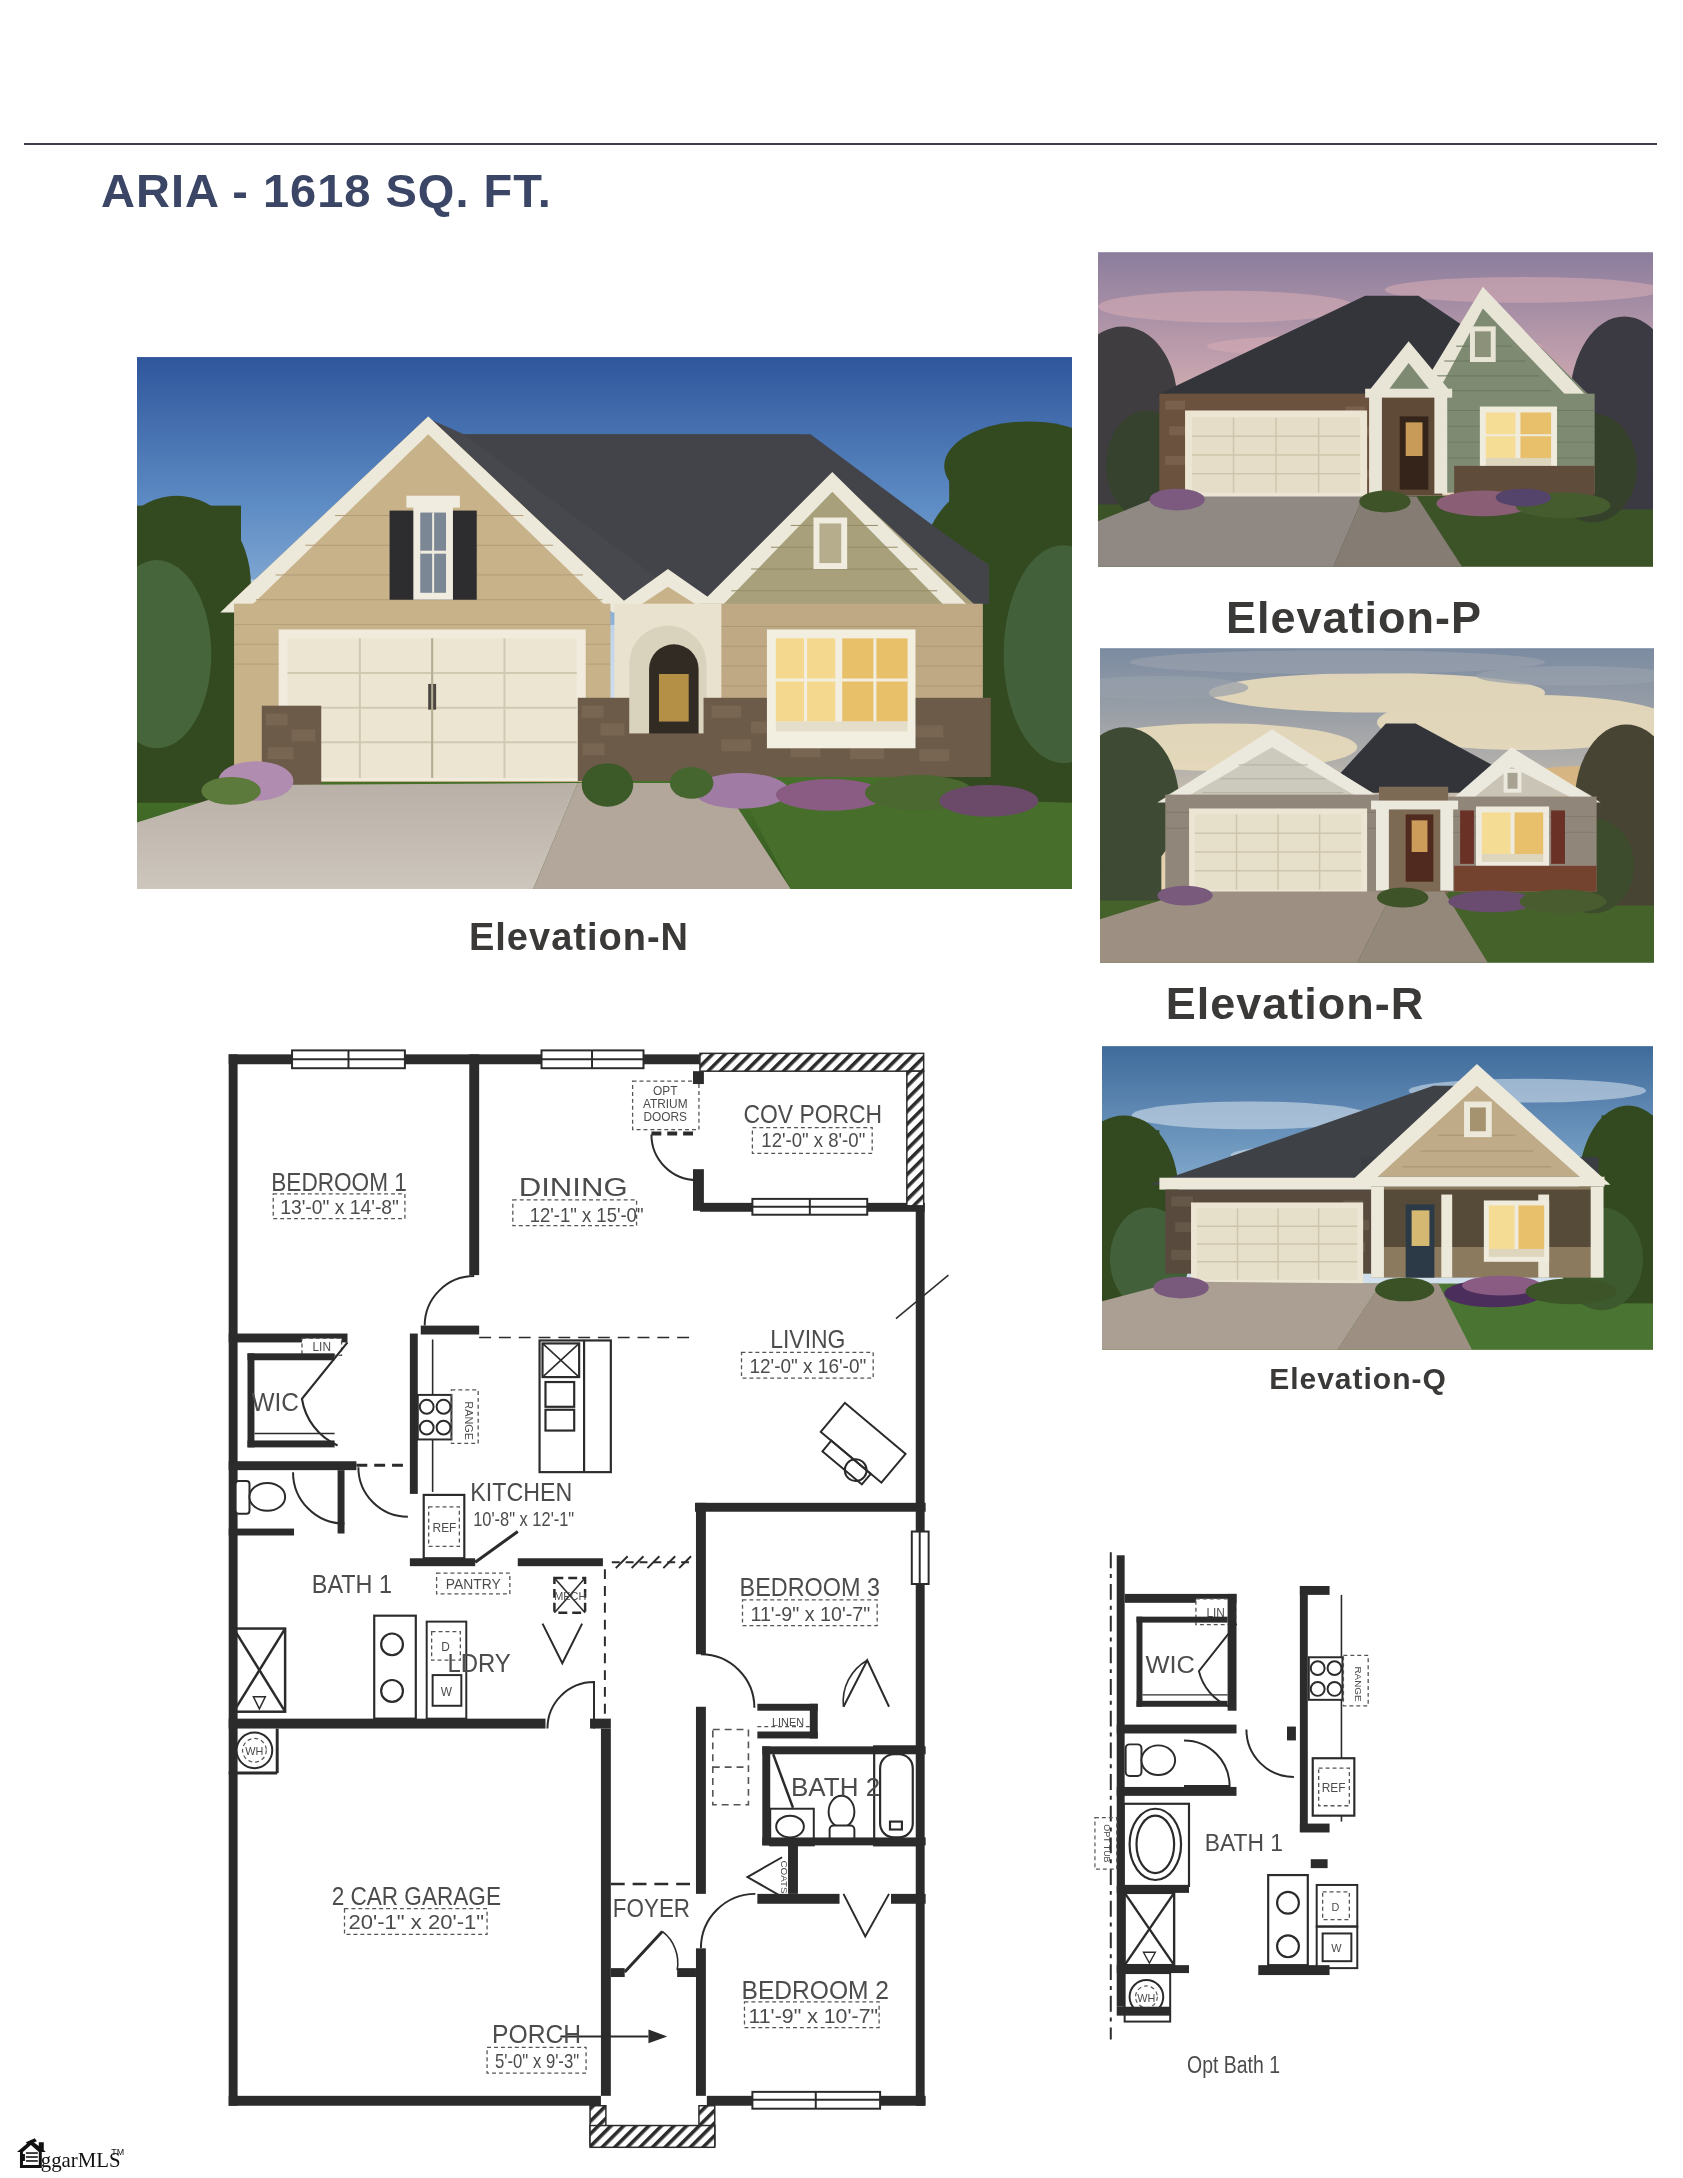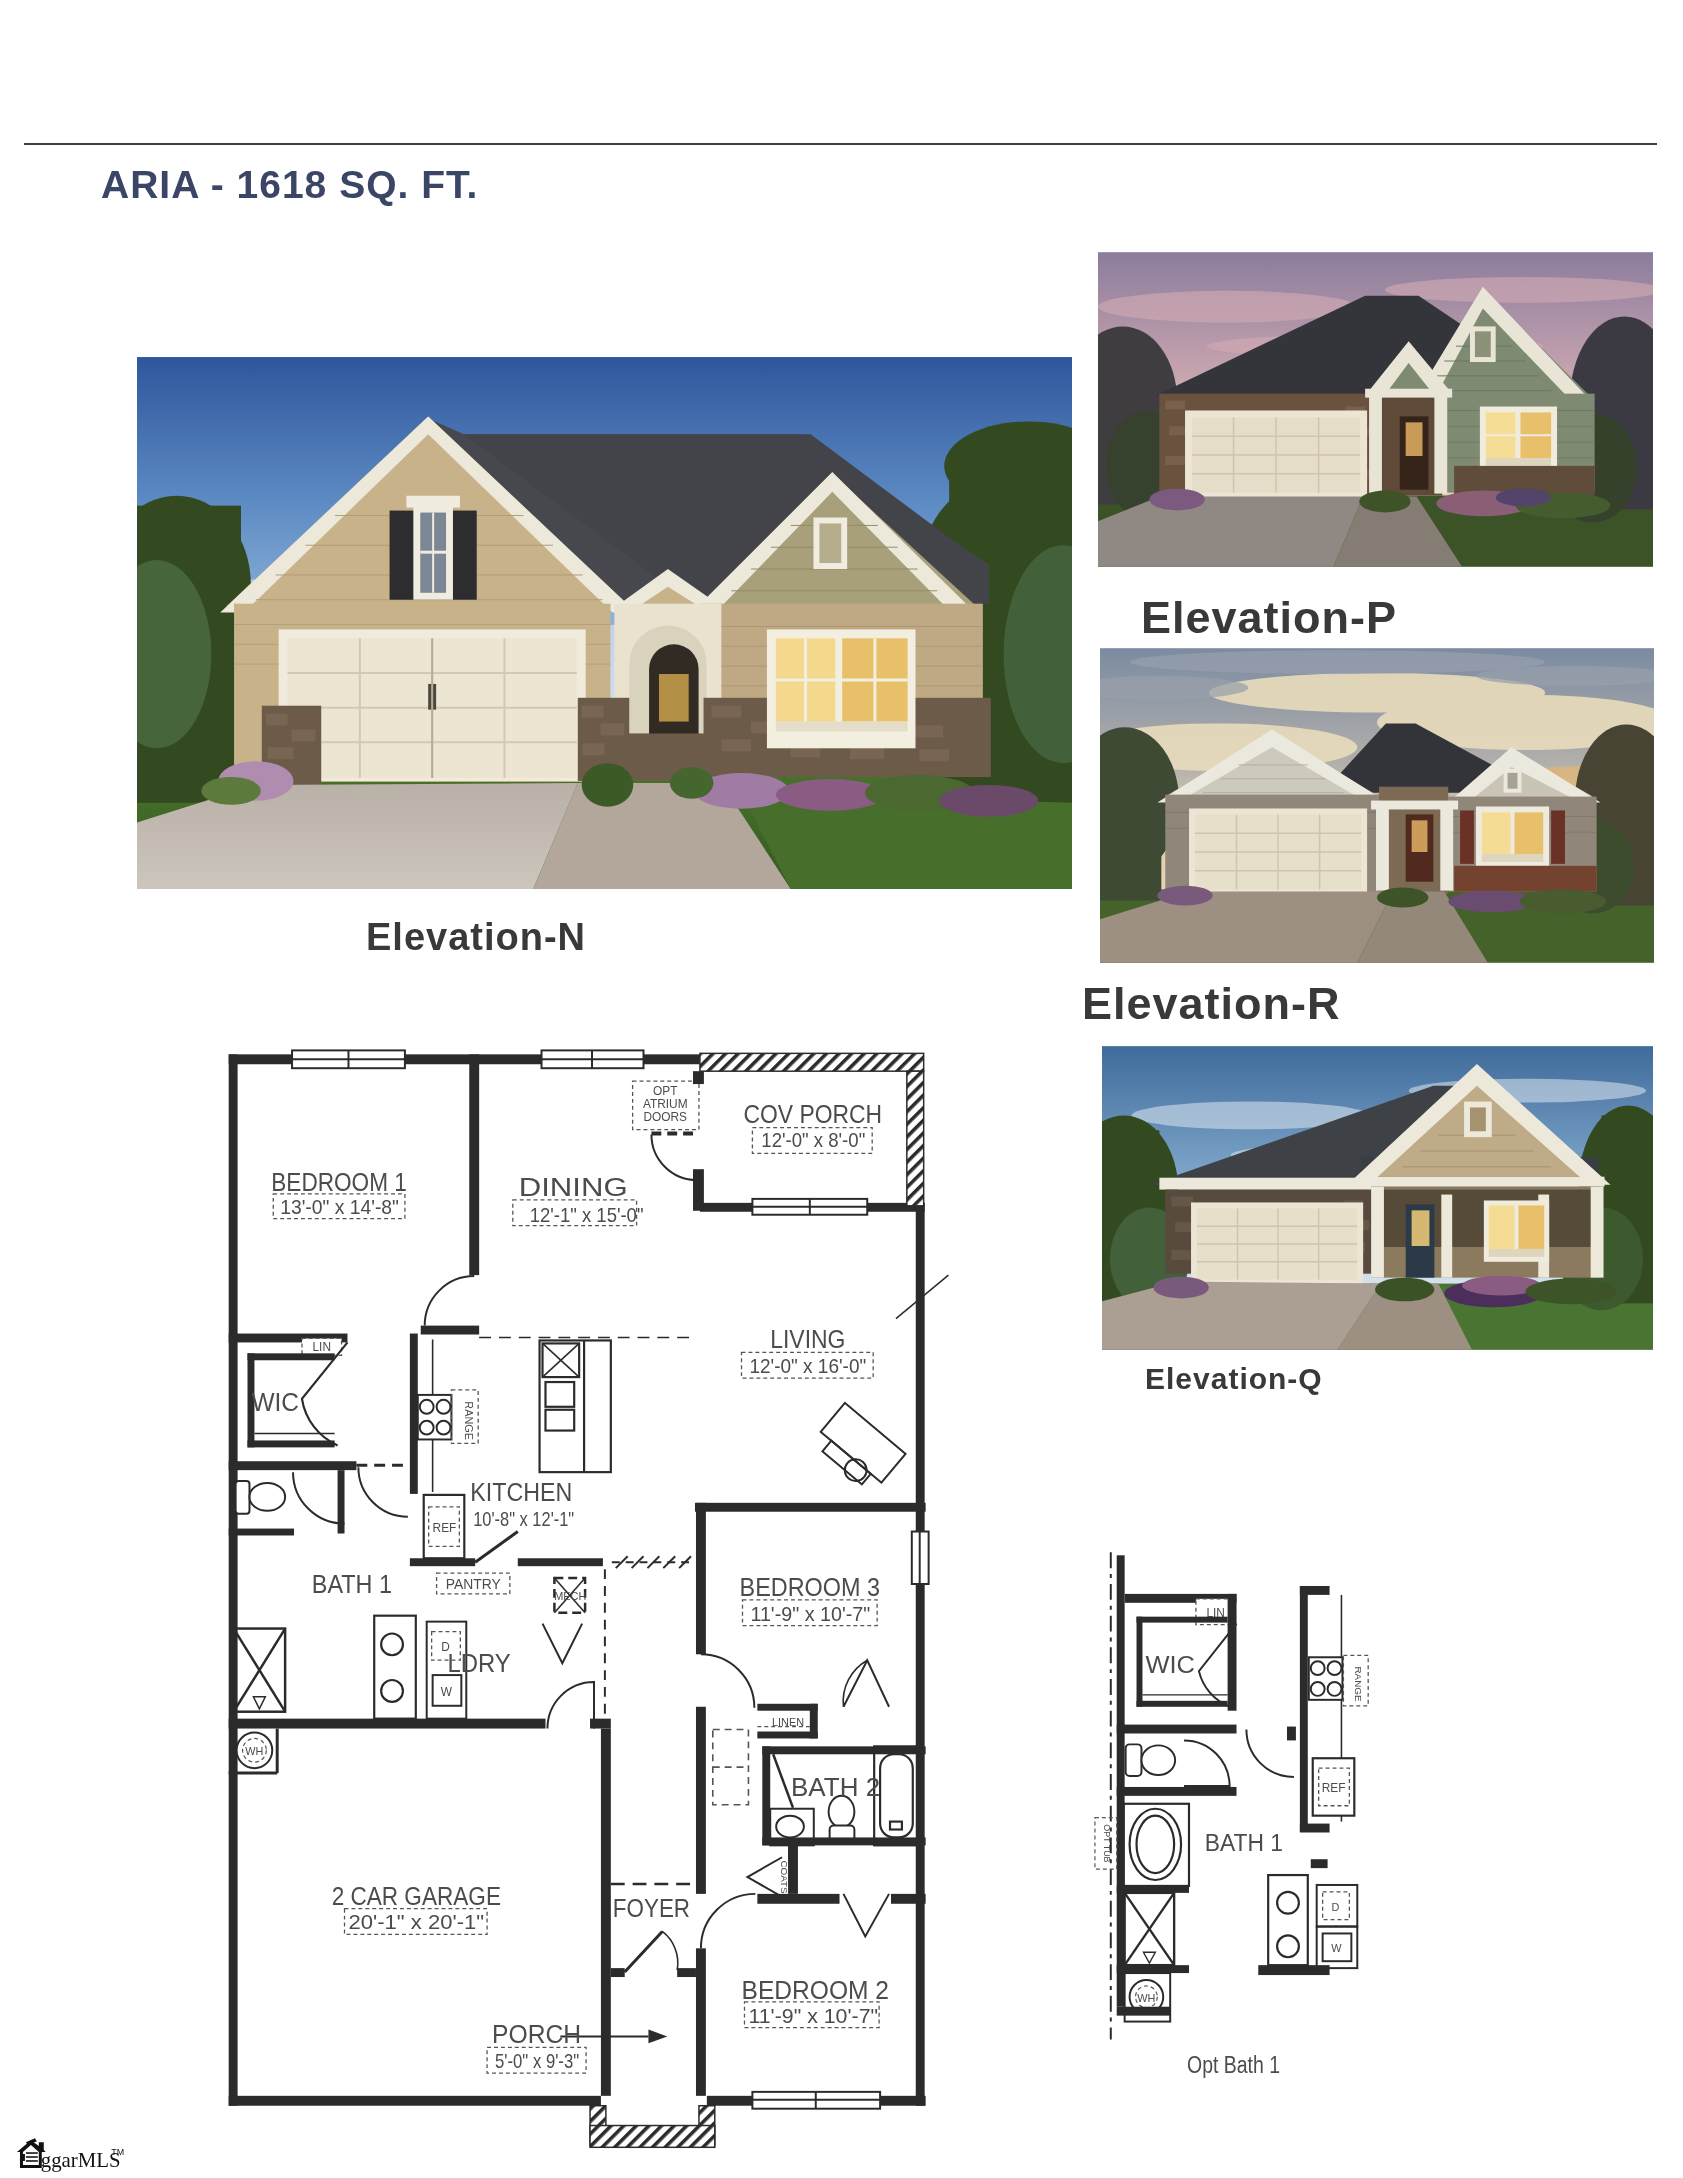--- a/index.html
+++ b/index.html
@@ -1,25 +1,25 @@
 <!DOCTYPE html>
 <html><head>
 <meta charset="utf-8">
 <style>
   html,body{margin:0;padding:0;}
   body{width:1683px;height:2178px;background:#ffffff;font-family:"Liberation Sans",sans-serif;position:relative;overflow:hidden;}
   .abs{position:absolute;}
-  .cap{font-weight:bold;color:#3a3938;letter-spacing:1px;}
+  .cap{font-weight:bold;color:#3a3938;text-align:center;letter-spacing:1px;}
 </style>
 </head>
 <body>
 
 <div class="abs" style="left:24px;top:143px;width:1633px;height:2px;background:#3c3f48;"></div>
 
-<div class="abs" style="left:101px;top:163px;font-size:39px;font-weight:bold;color:#3b4565;letter-spacing:1px;">ARIA - 1618 SQ. FT.</div>
+<div class="abs" style="left:101px;top:163px;font-size:47px;font-weight:bold;color:#3b4565;letter-spacing:1px;">ARIA - 1618 SQ. FT.</div>
 
 <div class="abs" style="left:137px;top:357px;width:935px;height:532px;">
 <svg width="935" height="532" viewBox="0 0 944 537">
 <defs>
 <linearGradient id="nsky" x1="0" y1="0" x2="0" y2="1">
   <stop offset="0" stop-color="#2f569c"></stop>
           <stop offset="0.35" stop-color="#5e8cc4"></stop>
   <stop offset="0.7" stop-color="#9dbede"></stop>
           <stop offset="1" stop-color="#d2e1ef"></stop>
 </linearGradient>

